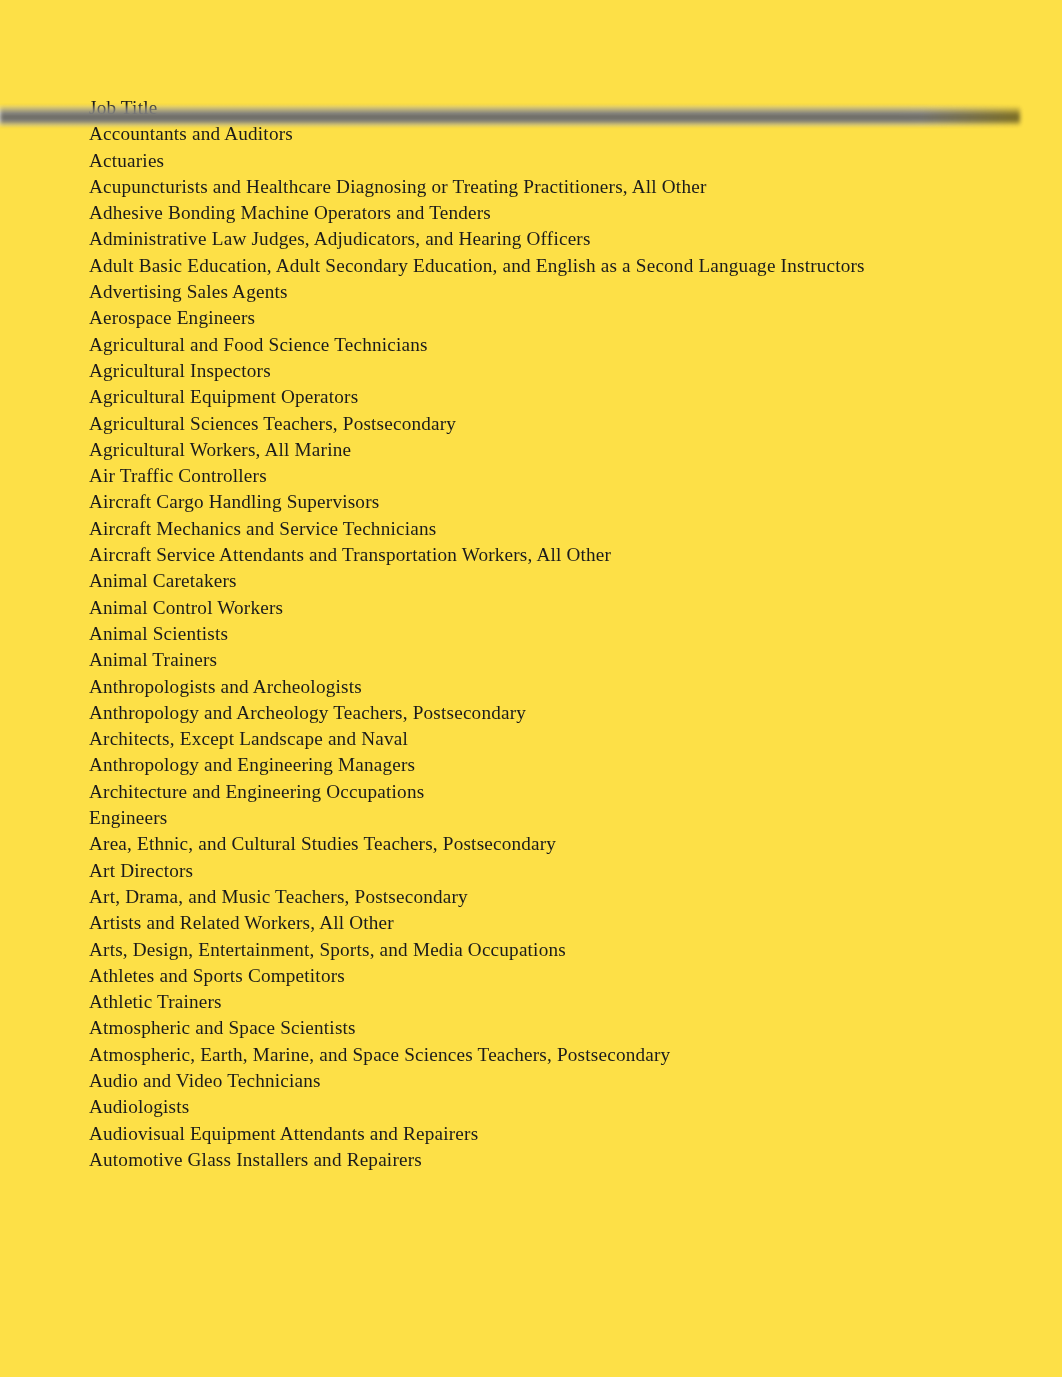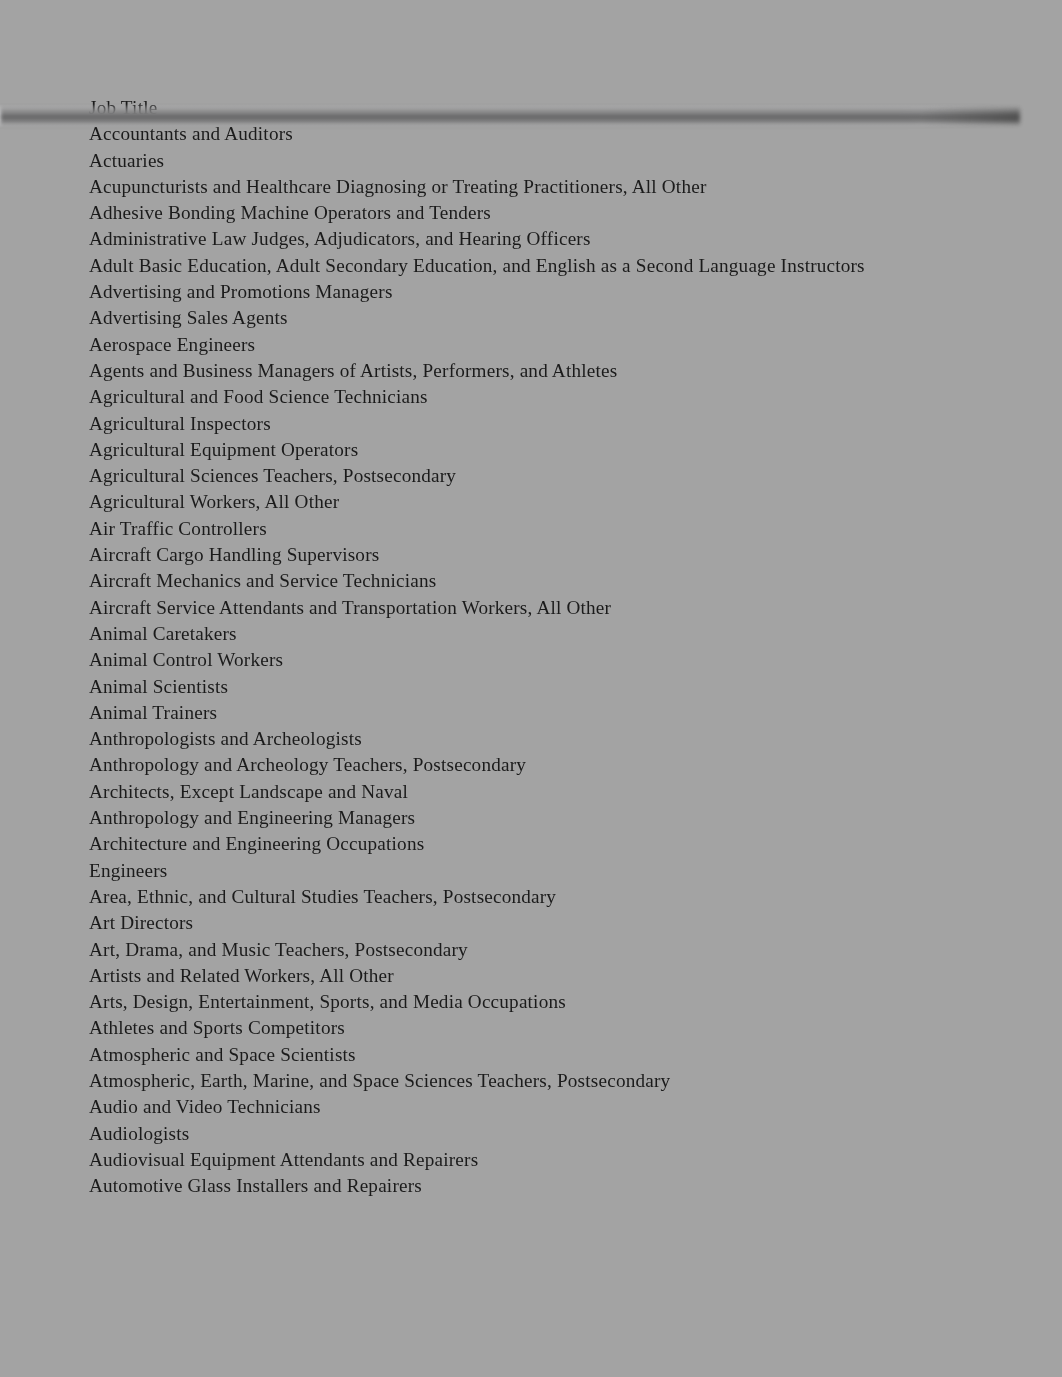--- a/index.html
+++ b/index.html
@@ -15,21 +15,21 @@
     font-family: "Liberation Serif", "DejaVu Serif", serif;
     color: #1b1b1b;
     -webkit-font-smoothing: antialiased;
     overflow: hidden;
   }
 
   #page {
     position: relative;
     width: 1062px;
     height: 1377px;
-    background: #a3a3a3;
+    background: #fde047;
   }
 
   
   #table-region {
     position: absolute;
     left: 0;
     top: 0;
     width: 1062px;
   }
 
@@ -103,49 +103,48 @@
       <span>Job Title</span>
     </div>
 
     <div id="rows-container">
         <div class="row"><span>Accountants and Auditors</span></div>
         <div class="row"><span>Actuaries</span></div>
         <div class="row"><span>Acupuncturists and Healthcare Diagnosing or Treating Practitioners, All Other</span></div>
         <div class="row"><span>Adhesive Bonding Machine Operators and Tenders</span></div>
         <div class="row"><span>Administrative Law Judges, Adjudicators, and Hearing Officers</span></div>
         <div class="row"><span>Adult Basic Education, Adult Secondary Education, and English as a Second Language Instructors</span></div>
-        <div class="row"><span>Advertising and Promotions Managers</span></div>
         <div class="row"><span>Advertising Sales Agents</span></div>
         <div class="row"><span>Aerospace Engineers</span></div>
-        <div class="row"><span>Agents and Business Managers of Artists, Performers, and Athletes</span></div>
         <div class="row"><span>Agricultural and Food Science Technicians</span></div>
         <div class="row"><span>Agricultural Inspectors</span></div>
         <div class="row"><span>Agricultural Equipment Operators</span></div>
         <div class="row"><span>Agricultural Sciences Teachers, Postsecondary</span></div>
-        <div class="row"><span>Agricultural Workers, All Other</span></div>
+        <div class="row"><span>Agricultural Workers, All Marine</span></div>
         <div class="row"><span>Air Traffic Controllers</span></div>
         <div class="row"><span>Aircraft Cargo Handling Supervisors</span></div>
         <div class="row"><span>Aircraft Mechanics and Service Technicians</span></div>
         <div class="row"><span>Aircraft Service Attendants and Transportation Workers, All Other</span></div>
         <div class="row"><span>Animal Caretakers</span></div>
         <div class="row"><span>Animal Control Workers</span></div>
         <div class="row"><span>Animal Scientists</span></div>
         <div class="row"><span>Animal Trainers</span></div>
         <div class="row"><span>Anthropologists and Archeologists</span></div>
         <div class="row"><span>Anthropology and Archeology Teachers, Postsecondary</span></div>
         <div class="row"><span>Architects, Except Landscape and Naval</span></div>
         <div class="row"><span>Anthropology and Engineering Managers</span></div>
         <div class="row"><span>Architecture and Engineering Occupations</span></div>
         <div class="row"><span>Engineers</span></div>
         <div class="row"><span>Area, Ethnic, and Cultural Studies Teachers, Postsecondary</span></div>
         <div class="row"><span>Art Directors</span></div>
         <div class="row"><span>Art, Drama, and Music Teachers, Postsecondary</span></div>
         <div class="row"><span>Artists and Related Workers, All Other</span></div>
         <div class="row"><span>Arts, Design, Entertainment, Sports, and Media Occupations</span></div>
         <div class="row"><span>Athletes and Sports Competitors</span></div>
+        <div class="row"><span>Athletic Trainers</span></div>
         <div class="row"><span>Atmospheric and Space Scientists</span></div>
         <div class="row"><span>Atmospheric, Earth, Marine, and Space Sciences Teachers, Postsecondary</span></div>
         <div class="row"><span>Audio and Video Technicians</span></div>
         <div class="row"><span>Audiologists</span></div>
         <div class="row"><span>Audiovisual Equipment Attendants and Repairers</span></div>
         <div class="row"><span>Automotive Glass Installers and Repairers</span></div>
       </div>
 
   </div>
 

